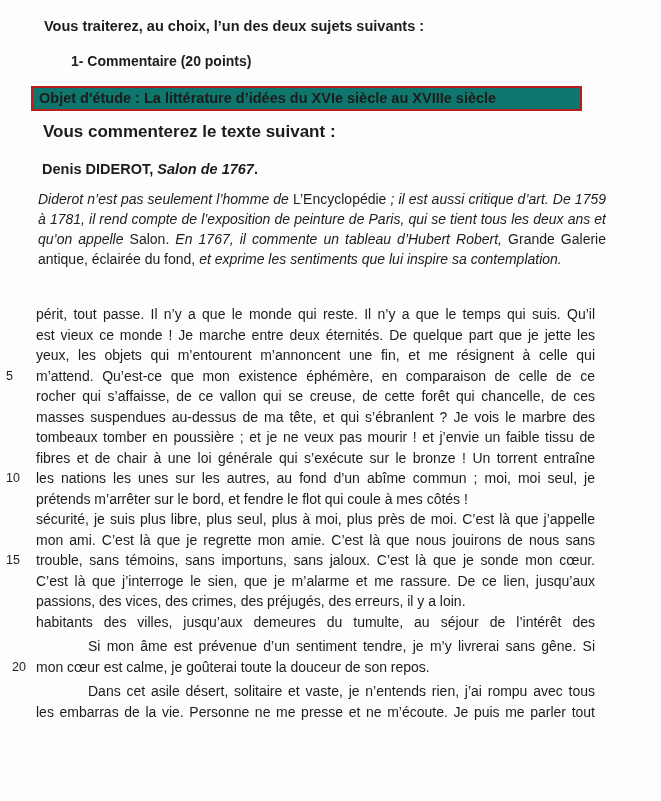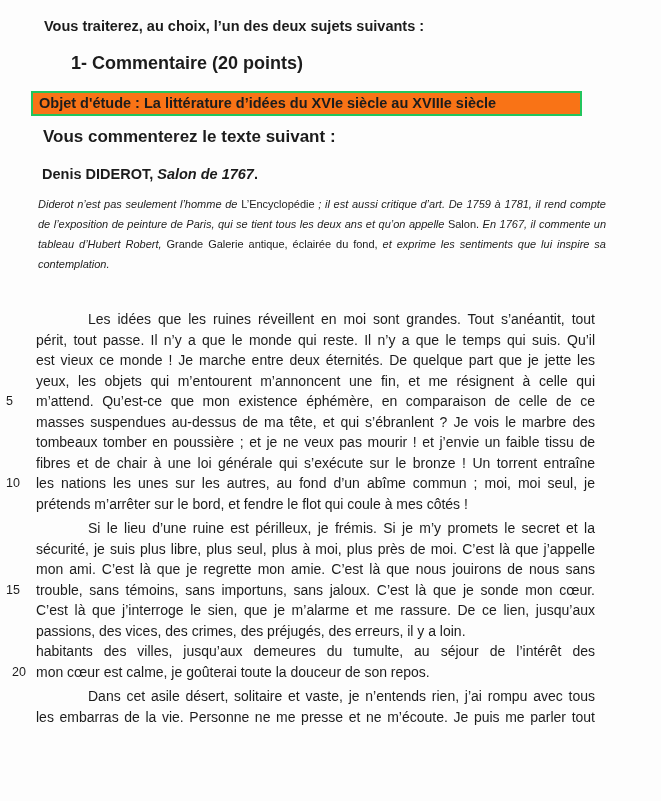--- a/index.html
+++ b/index.html
@@ -4,31 +4,31 @@
 <style>
   html,body{margin:0;padding:0;}
   body{
     width:661px;height:801px;background:#fdfdfd;
     font-family:"Liberation Sans",sans-serif;color:#1c1c1c;
     -webkit-font-smoothing:antialiased;
   }
   .page{position:relative;width:606px;height:801px;overflow:hidden;background:#fdfdfd;}
 
   .instruction{margin:18px 14px 0 44px;font-size:14.5px;font-weight:bold;}
-  .subject{margin:19px 14px 0 71px;font-size:18px;font-weight:bold;}
+  .subject{margin:19px 14px 0 71px;font-size:14px;font-weight:bold;}
   .objet-box{
-    margin:17px 24px 0 31px;border:2px solid #22c55e;
-    padding:2px 6px 3px 6px;font-size:14.5px;font-weight:bold;background:#f97316;
+    margin:17px 24px 0 31px;border:2px solid #b91c1c;
+    padding:2px 6px 3px 6px;font-size:14.5px;font-weight:bold;background:#0f766e;
   }
   .consigne{margin:11px 14px 0 43px;font-size:17px;font-weight:bold;}
   .work-title{margin:19px 14px 0 42px;font-size:14.5px;font-weight:bold;}
   .work-title .it{font-style:italic;}
 
   .chapeau{
-    margin:12px 0 0 38px;font-size:11px;line-height:20px;
+    margin:12px 0 0 38px;font-size:14px;line-height:20px;
     font-style:italic;text-align:justify;
   }
   .chapeau .rm{font-style:normal;}
 
   .text{margin:35px 11px 0 36px;font-size:14px;line-height:20.5px;}
   .tl{position:relative;text-align:justify;text-align-last:justify;}
   .tl.first{text-indent:52px;}
   .tl.last{text-align-last:auto;}
   .tl.gap{margin-top:4px;}
   .ln{
@@ -53,38 +53,38 @@
 
   <div class="work-title">
     <span>Denis DIDEROT, </span><span class="it">Salon de 1767</span><span>.</span>
   </div>
 
   <div class="chapeau">
     <span>Diderot n’est pas seulement l’homme de </span><span class="rm">L’Encyclopédie</span><span> ; il est aussi critique d’art. De 1759 à 1781, il rend compte de l’exposition de peinture de Paris, qui se tient tous les deux ans et qu’on appelle </span><span class="rm">Salon. </span><span>En 1767, il commente un tableau d’Hubert Robert, </span><span class="rm">Grande Galerie antique, éclairée du fond, </span><span>et exprime les sentiments que lui inspire sa contemplation.</span>
   </div>
 
   <div class="text">
-    <div class="tl first">Les idées que les ruines réveillent en moi sont grandes. Tout s’anéantit, tout</div>
     <div class="tl">périt, tout passe. Il n’y a que le monde qui reste. Il n’y a que le temps qui suis. Qu’il</div>
     <div class="tl">est vieux ce monde ! Je marche entre deux éternités. De quelque part que je jette les</div>
     <div class="tl">yeux, les objets qui m’entourent m’annoncent une fin, et me résignent à celle qui</div>
     <div class="tl"><span class="ln">5</span><span>m’attend. Qu’est-ce que mon existence éphémère, en comparaison de celle de ce</span></div>
+    <div class="tl">rocher qui s’affaisse, de ce vallon qui se creuse, de cette forêt qui chancelle, de ces</div>
     <div class="tl">masses suspendues au-dessus de ma tête, et qui s’ébranlent ? Je vois le marbre des</div>
     <div class="tl">tombeaux tomber en poussière ; et je ne veux pas mourir ! et j’envie un faible tissu de</div>
     <div class="tl">fibres et de chair à une loi générale qui s’exécute sur le bronze ! Un torrent entraîne</div>
     <div class="tl"><span class="ln">10</span><span>les nations les unes sur les autres, au fond d’un abîme commun ; moi, moi seul, je</span></div>
     <div class="tl last">prétends m’arrêter sur le bord, et fendre le flot qui coule à mes côtés !</div>
 
-    <div class="tl first gap">Si le lieu d’une ruine est périlleux, je frémis. Si je m’y promets le secret et la</div>
     <div class="tl">sécurité, je suis plus libre, plus seul, plus à moi, plus près de moi. C’est là que j’appelle</div>
     <div class="tl">mon ami. C’est là que je regrette mon amie. C’est là que nous jouirons de nous sans</div>
     <div class="tl"><span class="ln">15</span><span>trouble, sans témoins, sans importuns, sans jaloux. C’est là que je sonde mon cœur.</span></div>
     <div class="tl">C’est là que j’interroge le sien, que je m’alarme et me rassure. De ce lien, jusqu’aux</div>
     <div class="tl last">passions, des vices, des crimes, des préjugés, des erreurs, il y a loin.</div>
     <div class="tl">habitants des villes, jusqu’aux demeures du tumulte, au séjour de l’intérêt des</div>
 
+    <div class="tl first gap">Si mon âme est prévenue d’un sentiment tendre, je m’y livrerai sans gêne. Si</div>
     <div class="tl last"><span class="ln">20</span><span>mon cœur est calme, je goûterai toute la douceur de son repos.</span></div>
 
     <div class="tl first gap">Dans cet asile désert, solitaire et vaste, je n’entends rien, j’ai rompu avec tous</div>
     <div class="tl">les embarras de la vie. Personne ne me presse et ne m’écoute. Je puis me parler tout</div>
   </div>
 
 </div>
 
 </body></html>

